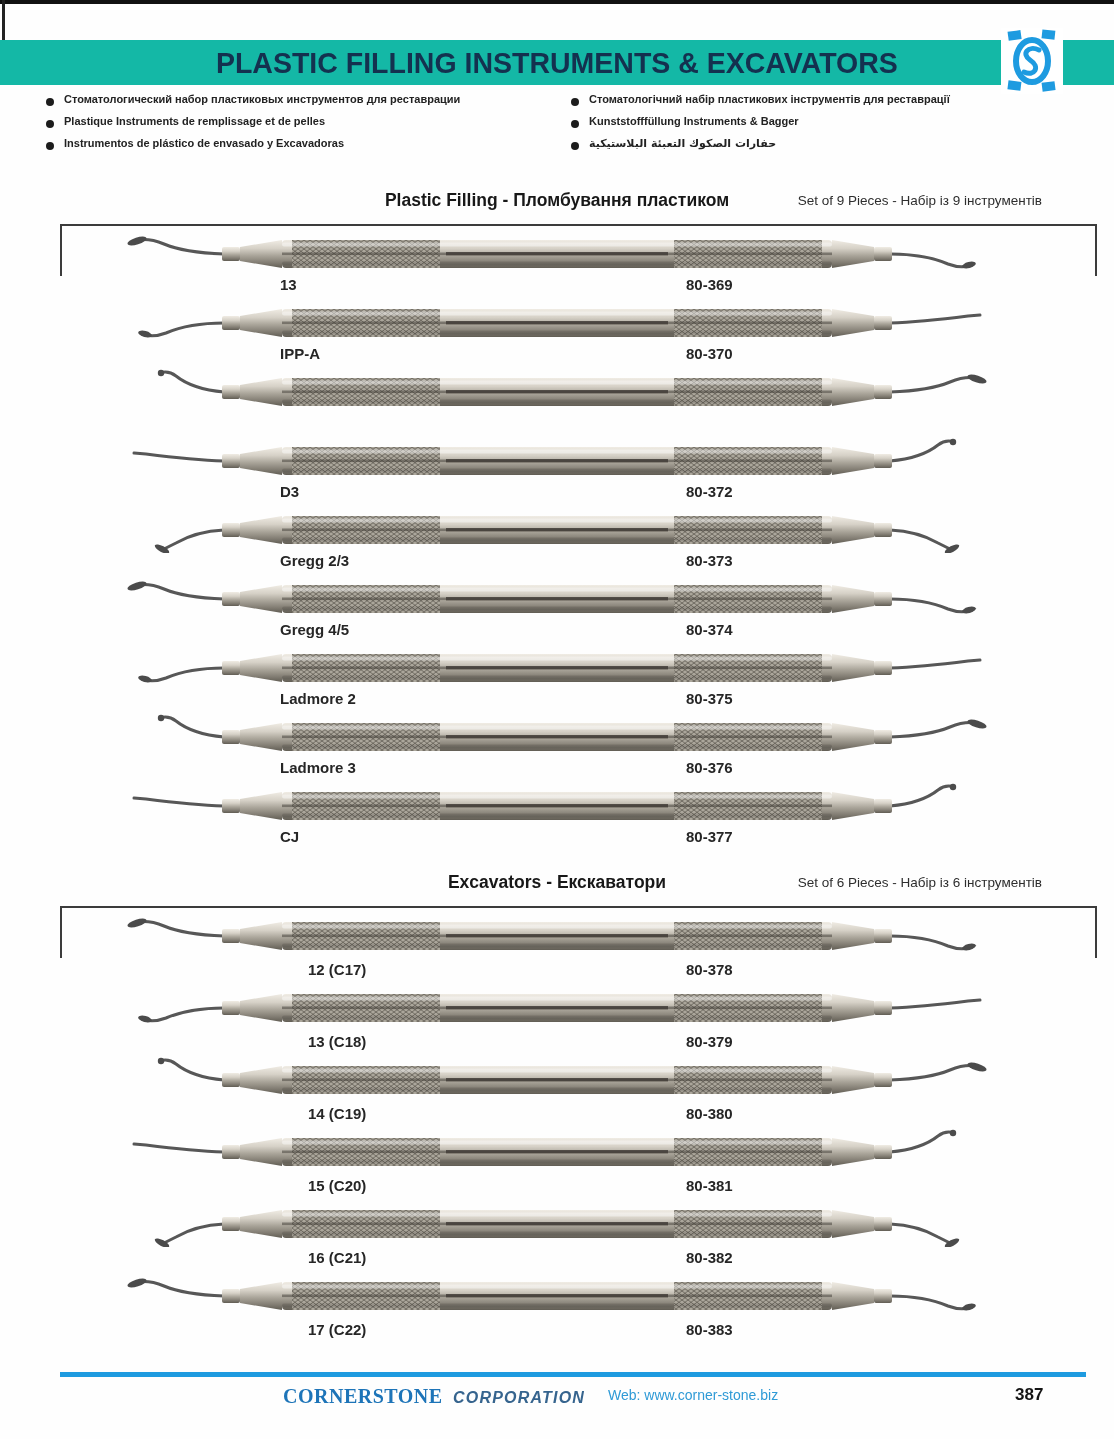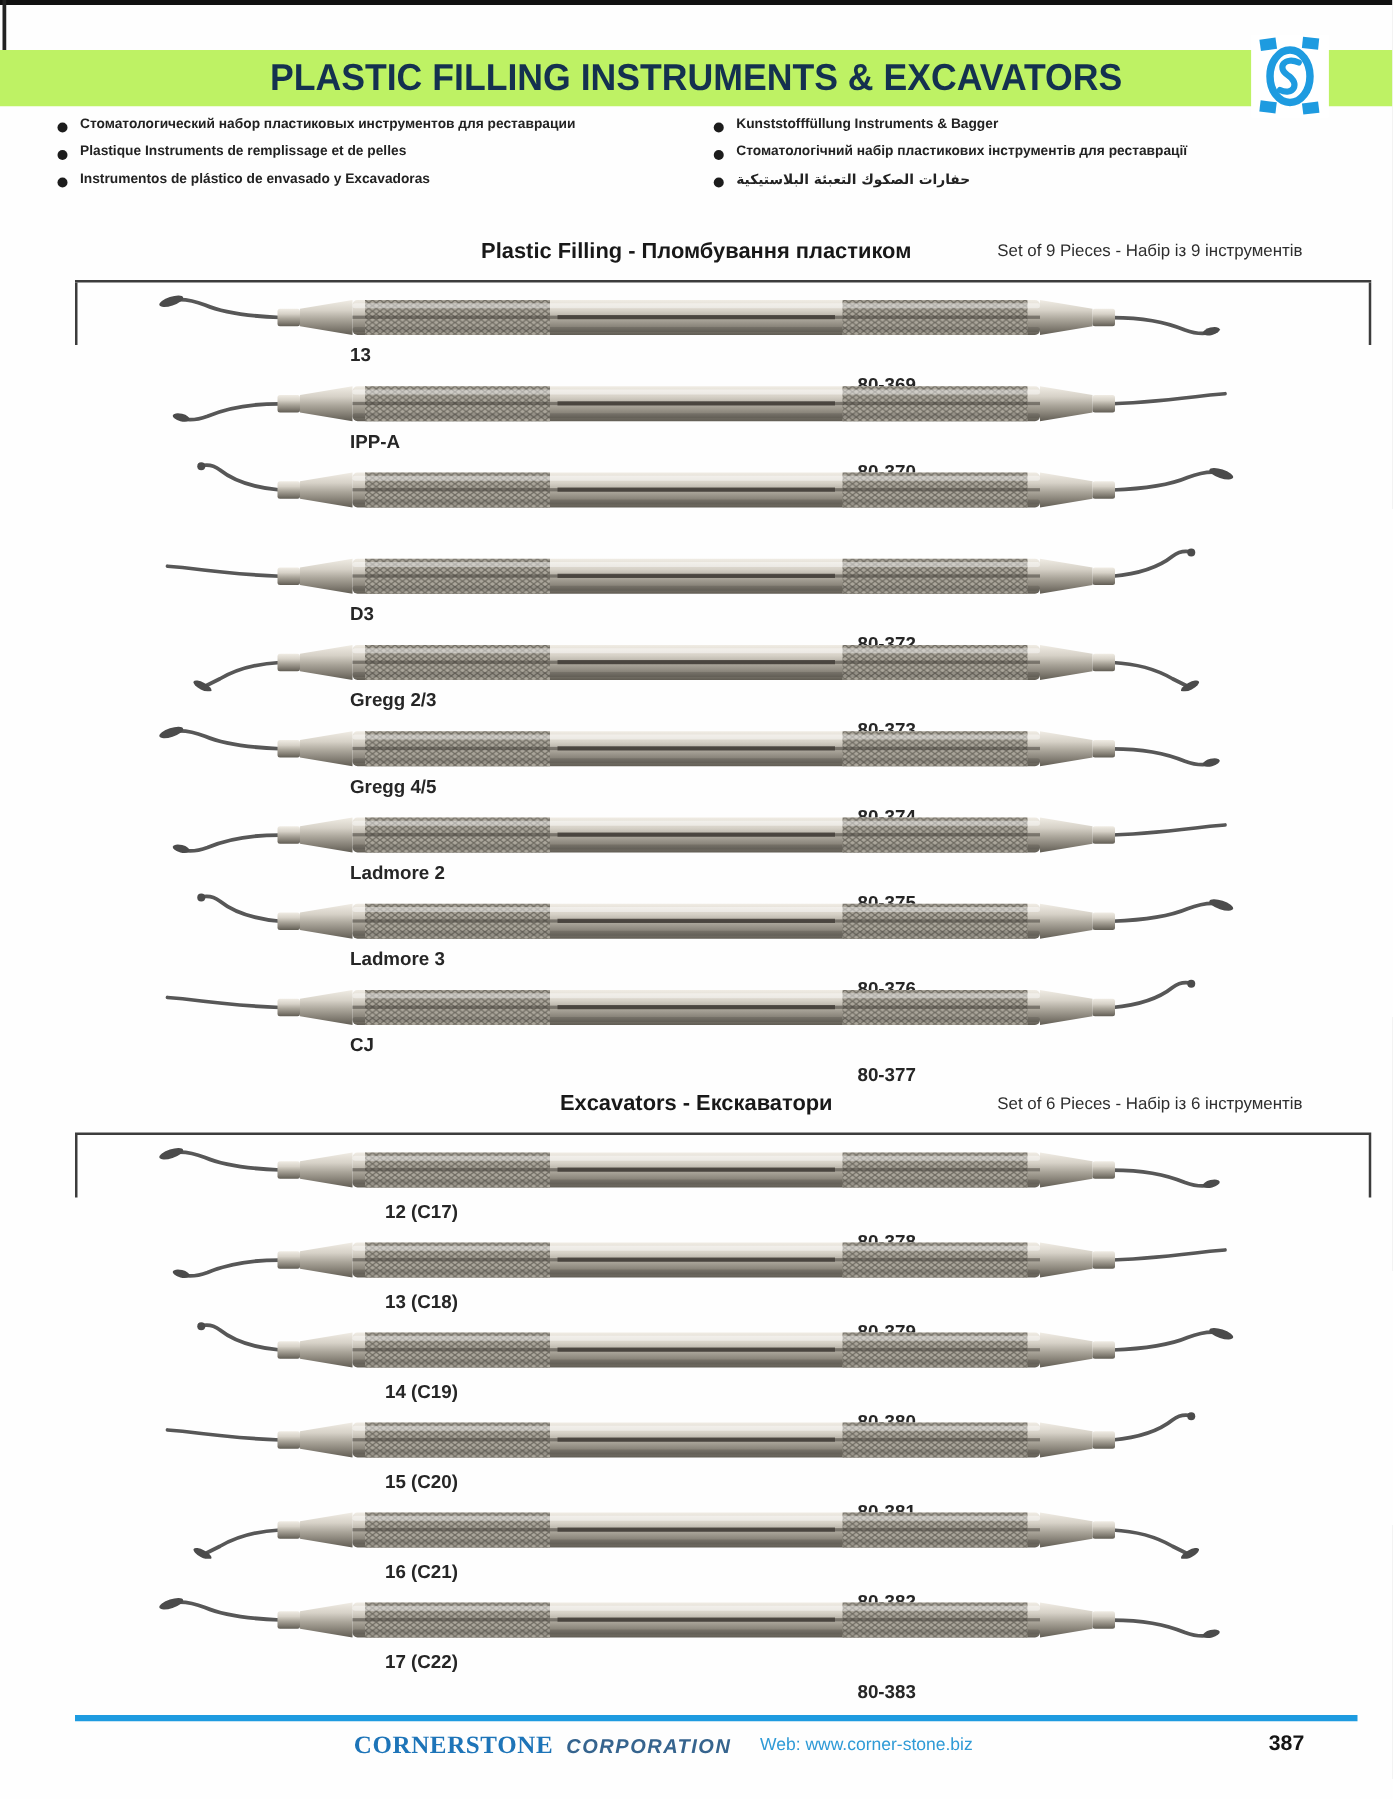--- a/index.html
+++ b/index.html
@@ -7,21 +7,21 @@
   .page {
     position:relative; width:1114px; height:1439px; background:#fefefe;
     font-family:"Liberation Sans", sans-serif; overflow:hidden; margin:0 auto;
     color:#1c1c1c;
   }
   .top-rule { position:absolute; top:0; left:0; width:1114px; height:4px; background:#111; }
   .left-notch { position:absolute; top:0; left:2px; width:3px; height:42px; background:#222; }
 
   .header-bar {
     position:absolute; top:40px; left:0; width:1114px; height:45px;
-    background:#bef264; display:flex; align-items:center; justify-content:center;
+    background:#14b8a6; display:flex; align-items:center; justify-content:center;
   }
   .header-title {
     font-size:30px; font-weight:800; color:#14314f; letter-spacing:0px;
     transform:scaleX(.95); white-space:nowrap;
   }
   .logo-box { position:absolute; top:28px; left:1001px; width:62px; height:66px; background:#fff; }
 
   .intro { position:absolute; top:93px; left:46px; width:1050px; display:flex; }
   .intro-col { width:525px; }
   .intro-col li {
@@ -49,21 +49,21 @@
   .bracket-drop.right { right:0; } .bracket-drop.left { left:0; }
 
   .inst-row { position:relative; width:100%; }
   .group--1 .inst-row { height:69px;padding-left:48px; }
   .group--2 .inst-row { height:72px; }
   .inst-row svg.photo { position:absolute; left:52px; top:5px; }
   .labels { position:absolute; left:0; bottom:1px; width:100%; height:18px; }
   .labels .nm, .labels .cd {
     position:absolute; font-size:15px; font-weight:800; color:#262626; white-space:nowrap;
   }
-  .labels .cd { left:626px;margin-top:24px; }
+  .labels .cd { left:626px; }
   .group--1 .labels .nm { left:220px; }
   .group--2 .labels .nm { left:248px; }
 
   .footer-rule { position:absolute; top:1372px; left:60px; width:1026px; height:5px; background:#1e9be0; }
   .footer-row { position:absolute; top:1385px; left:0; width:1114px; height:26px; }
   .brand { position:absolute; left:283px; top:0; white-space:nowrap; }
   .brand .b1 {
     font-family:Liberation Serif, serif; font-weight:800; font-size:20px;
     color:#1d74b8; letter-spacing:.5px;
   }
@@ -105,25 +105,25 @@
           <span>Plastique Instruments de remplissage et de pelles</span>
         </li>
         <li>
           <span class="dot"></span>
           <span>Instrumentos de plástico de envasado y Excavadoras</span>
         </li>
       </ul>
     <ul class="intro-col" id="intro-right">
         <li>
           <span class="dot"></span>
-          <span>Kunststofffüllung Instruments &amp; Bagger</span>
+          <span>Стоматологічний набір пластикових інструментів для реставрації</span>
         </li>
         <li>
           <span class="dot"></span>
-          <span>Стоматологічний набір пластикових інструментів для реставрації</span>
+          <span>Kunststofffüllung Instruments &amp; Bagger</span>
         </li>
         <li>
           <span class="dot"></span>
           <span class="arabic">حفارات الصكوك التعبئة البلاستيكية</span>
         </li>
       </ul>
   </div>
 
   <div class="sec-title sec-title--1">
     <span class="main">Plastic Filling  - Пломбування пластиком</span>

